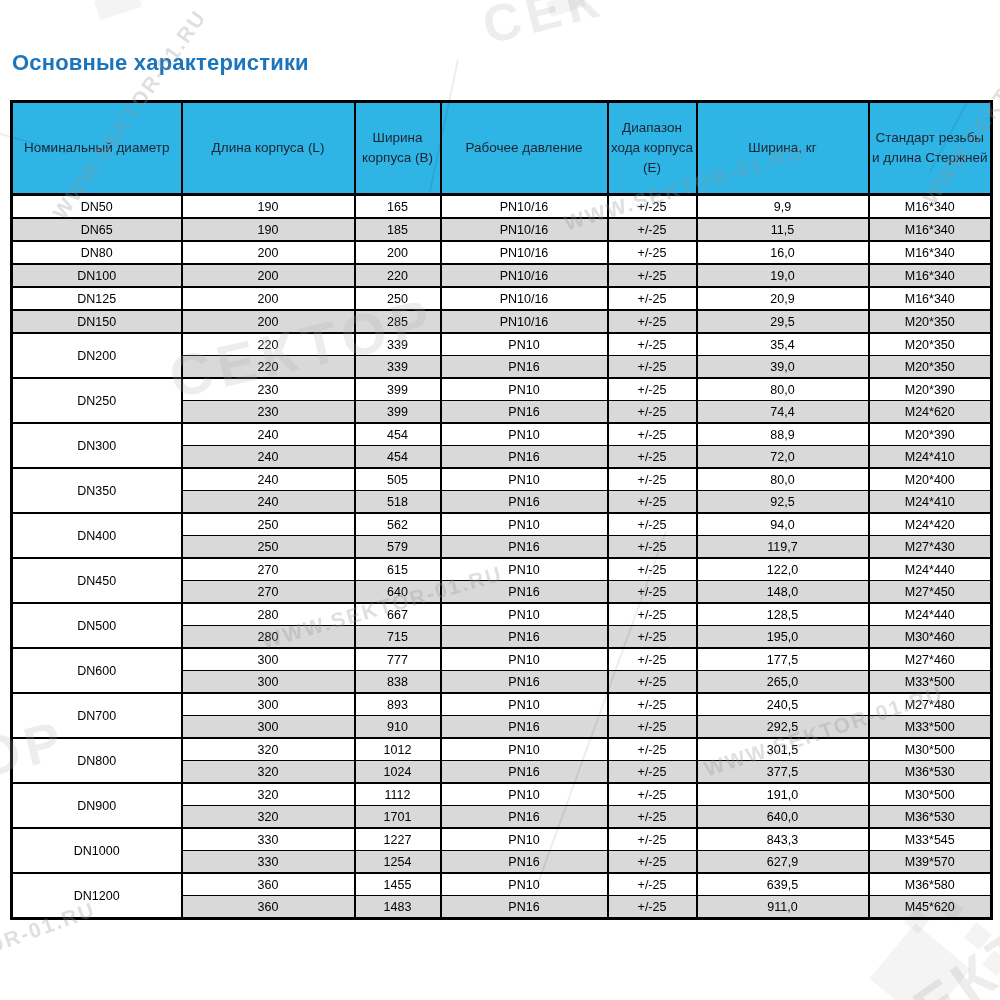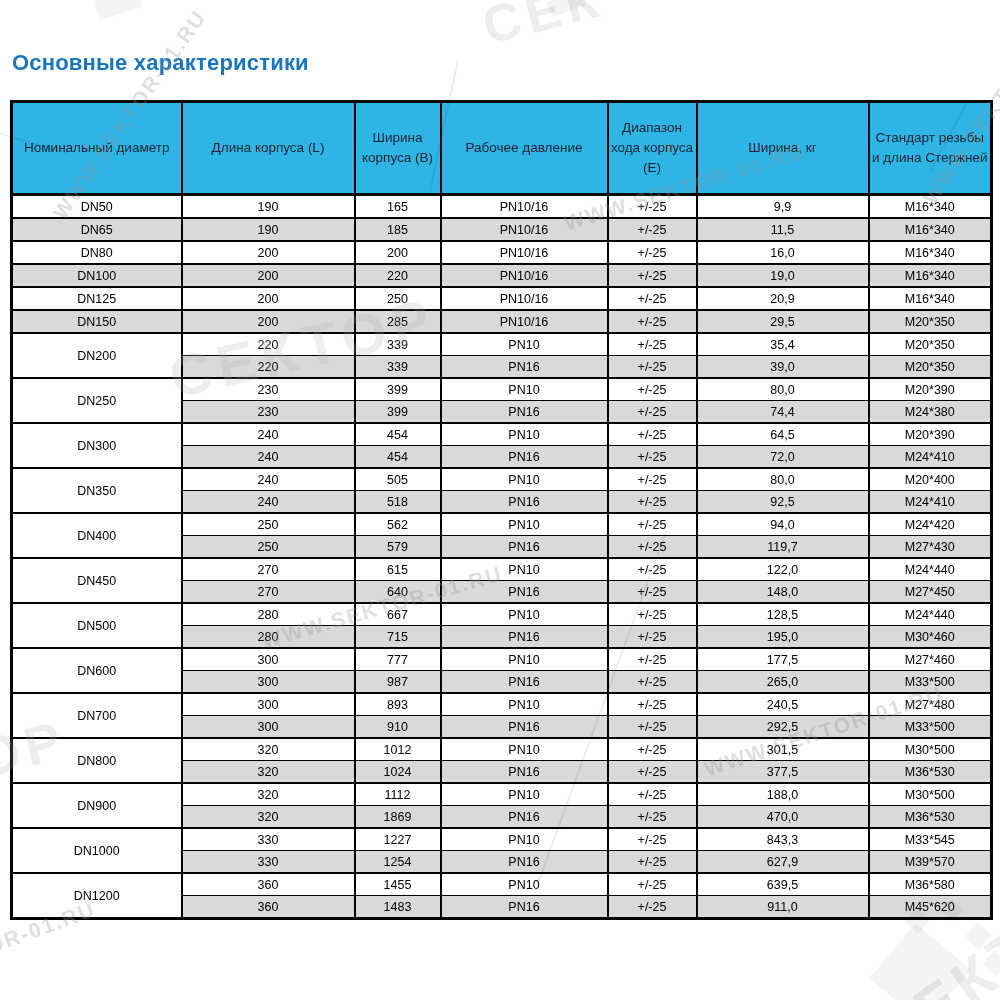--- a/index.html
+++ b/index.html
@@ -164,29 +164,29 @@
           <td>+/-25</td>
           <td>80,0</td>
           <td>M20*390</td>
         </tr>
         <tr class="alt sub">
           <td>230</td>
           <td>399</td>
           <td>PN16</td>
           <td>+/-25</td>
           <td>74,4</td>
-          <td>M24*380</td>
+          <td>M24*620</td>
         </tr>
         <tr class="g-top">
           <td rowspan="2">DN300</td>
           <td>240</td>
           <td>454</td>
           <td>PN10</td>
           <td>+/-25</td>
-          <td>64,5</td>
+          <td>88,9</td>
           <td>M20*390</td>
         </tr>
         <tr class="alt sub">
           <td>240</td>
           <td>454</td>
           <td>PN16</td>
           <td>+/-25</td>
           <td>72,0</td>
           <td>M24*410</td>
         </tr>
@@ -262,21 +262,21 @@
           <td rowspan="2">DN600</td>
           <td>300</td>
           <td>777</td>
           <td>PN10</td>
           <td>+/-25</td>
           <td>177,5</td>
           <td>M27*460</td>
         </tr>
         <tr class="alt sub">
           <td>300</td>
-          <td>987</td>
+          <td>838</td>
           <td>PN16</td>
           <td>+/-25</td>
           <td>265,0</td>
           <td>M33*500</td>
         </tr>
         <tr class="g-top">
           <td rowspan="2">DN700</td>
           <td>300</td>
           <td>893</td>
           <td>PN10</td>
@@ -308,29 +308,29 @@
           <td>+/-25</td>
           <td>377,5</td>
           <td>M36*530</td>
         </tr>
         <tr class="g-top">
           <td rowspan="2">DN900</td>
           <td>320</td>
           <td>1112</td>
           <td>PN10</td>
           <td>+/-25</td>
-          <td>188,0</td>
+          <td>191,0</td>
           <td>M30*500</td>
         </tr>
         <tr class="alt sub">
           <td>320</td>
-          <td>1869</td>
-          <td>PN16</td>
-          <td>+/-25</td>
-          <td>470,0</td>
+          <td>1701</td>
+          <td>PN16</td>
+          <td>+/-25</td>
+          <td>640,0</td>
           <td>M36*530</td>
         </tr>
         <tr class="g-top">
           <td rowspan="2">DN1000</td>
           <td>330</td>
           <td>1227</td>
           <td>PN10</td>
           <td>+/-25</td>
           <td>843,3</td>
           <td>M33*545</td>

